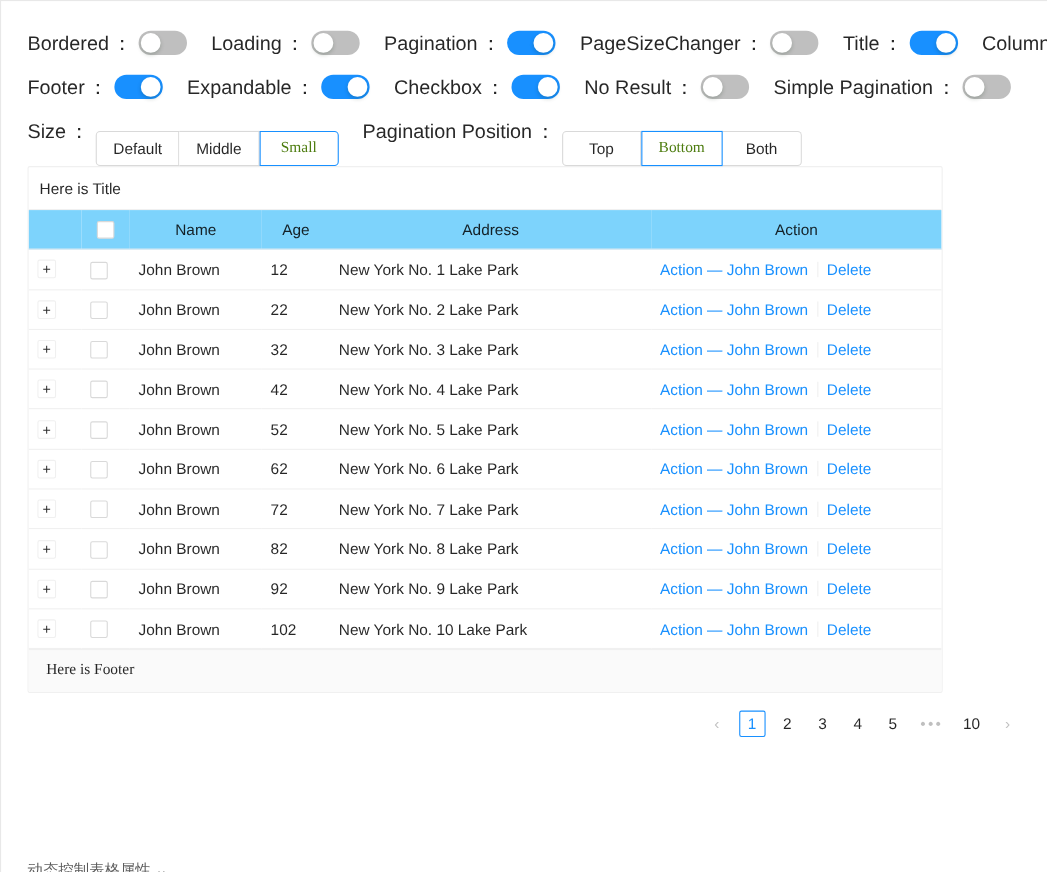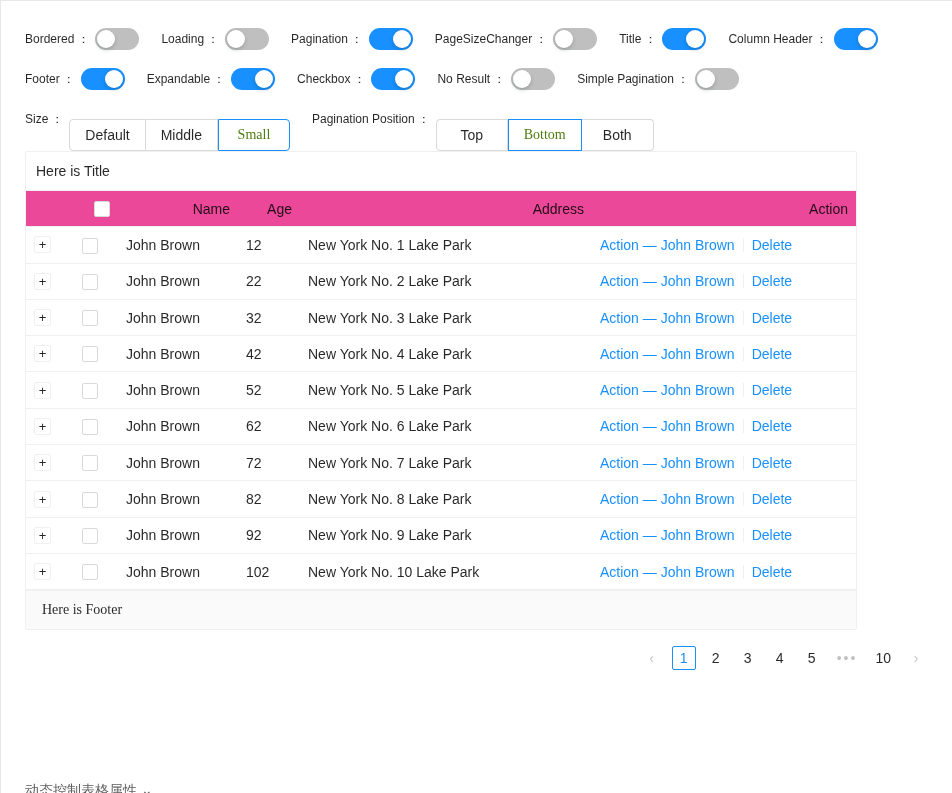--- a/index.html
+++ b/index.html
@@ -29,21 +29,21 @@
     height: 40px;
     flex-wrap: nowrap;
   }
   .ctrl-item {
     display: flex;
     align-items: center;
     margin-right: 22px;
     white-space: nowrap;
   }
   .ctrl-label {
-    font-size: 12px;
+    font-size: 18px;
     color: #000000d9;
     margin-right: 6px;
   }
   .ctrl-label .colon { margin-left: 3px; }
 
   .switch {
     position: relative;
     width: 44px;
     height: 22px;
     border-radius: 11px;
@@ -116,26 +116,26 @@
     font-size: 14px;
     color: #000000d9;
     border-bottom: 1px solid #f0f0f0;
   }
   table {
     width: 100%;
     border-collapse: collapse;
     table-layout: fixed;
   }
   th {
-    text-align: right;
+    text-align: center;
     font-weight: 400;
     font-size: 14px;
     color: #000000d9;
     padding: 9px 8px;
-    background: #ec4899;
+    background: #7dd3fc;
     border-bottom: 1px solid #f0f0f0;
   }
   td {
     font-size: 14px;
     color: #000000d9;
     padding: 9px 8px;
     border-bottom: 1px solid #f0f0f0;
     vertical-align: middle;
   }
   tbody tr:last-child td { border-bottom: 1px solid #f0f0f0; }

